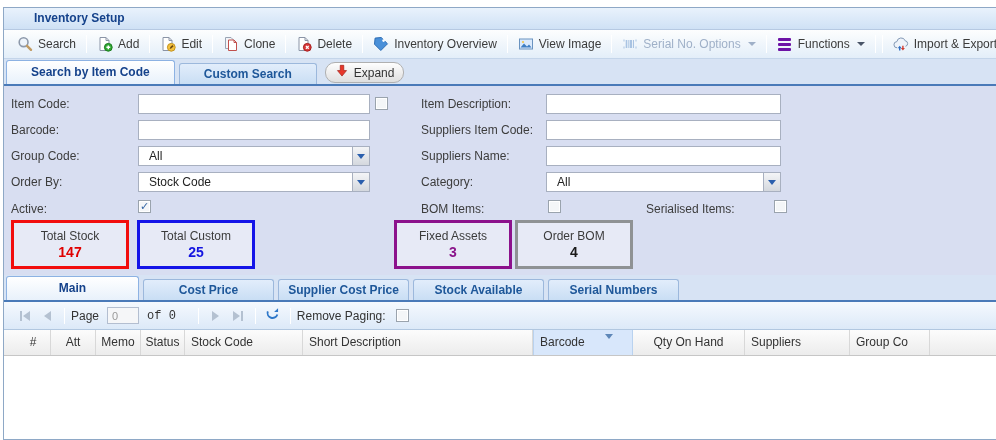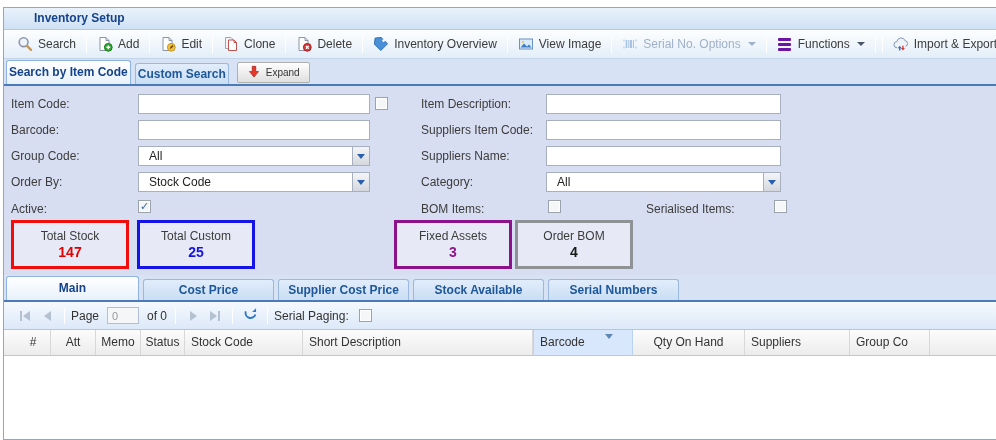--- a/index.html
+++ b/index.html
@@ -26,27 +26,27 @@
   .hbars { display: inline-flex; flex-direction: column; gap: 2px; }
   .hbars i { display: block; width: 13px; height: 3px; background: #6d13a6; border-radius: 1px; }
 
   
   .tabbar { position: absolute; left: 0; right: 0; height: 27px; background: #d7e3f4;
     border-bottom: 2px solid #4a7ab8; display: flex; align-items: flex-end; padding-left: 2px; gap: 4px; }
   .tabbar1 { top: 51px; }
   .tabbar2 { top: 267px; }
   .tab { height: 21px; line-height: 20px; font-size: 12px; font-weight: bold; color: #1e5799;
     background: linear-gradient(#e2edfb, #c9def4); border: 1px solid #9cb8dc; border-bottom: none;
-    border-radius: 3px 3px 0 0; padding: 0 2px; text-align: center; white-space: nowrap; cursor: default; }
+    border-radius: 3px 3px 0 0; padding: 0 24px; text-align: center; white-space: nowrap; cursor: default; }
   .tab.active { height: 24px; line-height: 23px; color: #15428b;
     background: linear-gradient(#ffffff, #e8f1fb); border-color: #8db2e3; }
   .tab.fixed { padding: 0; }
   .expandbtn { height: 21px; margin-left: 4px; display: flex; align-items: center; gap: 5px;
-    background: linear-gradient(#fefefe, #dfdfdf); border: 1px solid #b0b0b0; border-radius: 2px;
-    padding: 0 9px; font-size: 10px; color: #333; margin-bottom: 1px; }
+    background: linear-gradient(#fefefe, #dfdfdf); border: 1px solid #b0b0b0; border-radius: 10px;
+    padding: 0 9px; font-size: 12px; color: #333; margin-bottom: 1px; }
 
   
   .formpanel { position: absolute; top: 78px; left: 0; right: 0; height: 189px; background: #d8def1; }
   .flabel { position: absolute; font-size: 12px; color: #3c3c3c; white-space: nowrap; }
   .finput { position: absolute; height: 20px; border: 1px solid #a8b0c0; background: #fff;
     font-size: 12px; padding: 0 4px; font-family: inherit; }
   .fselect { position: absolute; height: 20px; border: 1px solid #a8b0c0; background: #fff;
     display: flex; align-items: center; }
   .fsel-text { flex: 1; font-size: 12px; color: #222; padding-left: 10px; }
   .fsel-trigger { width: 17px; height: 18px; background: linear-gradient(#f4f5f7, #d4d8de);
@@ -68,21 +68,21 @@
     background: linear-gradient(#f5f9fe, #dce9f8); border-bottom: 1px solid #b1c7e0;
     display: flex; align-items: center; padding-left: 10px; font-size: 12px; color: #333; }
   .pgbtn { width: 22px; height: 20px; display: flex; align-items: center; justify-content: center; gap: 1px; }
   .tri-l { width: 0; height: 0; border-top: 5px solid transparent; border-bottom: 5px solid transparent; border-right: 7px solid #b4c1d1; }
   .tri-r { width: 0; height: 0; border-top: 5px solid transparent; border-bottom: 5px solid transparent; border-left: 7px solid #b4c1d1; }
   .pbar { width: 2px; height: 10px; background: #b4c1d1; }
   .pgsep { width: 1px; height: 16px; background: #c3d2e4; border-right: 1px solid #fff; margin: 0 6px; }
   .pginput { width: 32px; height: 17px; border: 1px solid #b3bed0; background: #f5f6f8;
     color: #999; font-size: 11px; padding-left: 4px; margin: 0 8px; font-family: inherit; }
   .pg-label { margin-right: 0; }
-  .pg-of { margin-right: 2px; }
+  .pg-of { margin-right: 16px; font-family: Liberation Mono, monospace; }
   .rp-check { position: static; margin-left: 10px; }
 
   
   .gridheader { position: absolute; top: 322px; left: 0; right: 0; height: 26px;
     background: linear-gradient(#fcfcfc, #ececec); border-bottom: 1px solid #c6c6c6;
     display: flex; padding-left: 12px; font-size: 12px; color: #333; }
   .gcell { height: 25px; line-height: 25px; border-right: 1px solid #d8d8d8; padding: 0 6px;
     white-space: nowrap; overflow: hidden; }
   .gcell.center { text-align: center; padding: 0; }
   .gcell.sorted { background: #d8e7fb; border-right: 1px solid #b9d2ef; border-left: 1px solid #b9d2ef;
@@ -331,21 +331,21 @@
     <i class="pgsep"></i>
     <span class="pgbtn">
       <span>
         <svg width="15" height="15" viewBox="0 0 16 16">
             <path d="M13.2 8A5.2 5.2 0 113 4.7" fill="none" stroke="#2e77c9" stroke-width="2"></path>
             <path d="M13.9 1.2v4.2H9.7z" fill="#2e77c9"></path>
           </svg>
       </span>
     </span>
     <i class="pgsep"></i>
-    <span>Serial Paging:</span>
+    <span>Remove Paging:</span>
     <span class="fcheck rp-check"></span>
   </div>
 
   <div class="gridheader">
     <div class="gcell center" style="width:35px">#</div>
     <div class="gcell center" style="width:45px">Att</div>
     <div class="gcell center" style="width:45px">Memo</div>
     <div class="gcell center" style="width:44px">Status</div>
     <div class="gcell" style="width:118px">Stock Code</div>
     <div class="gcell" style="width:230px">Short Description</div>

